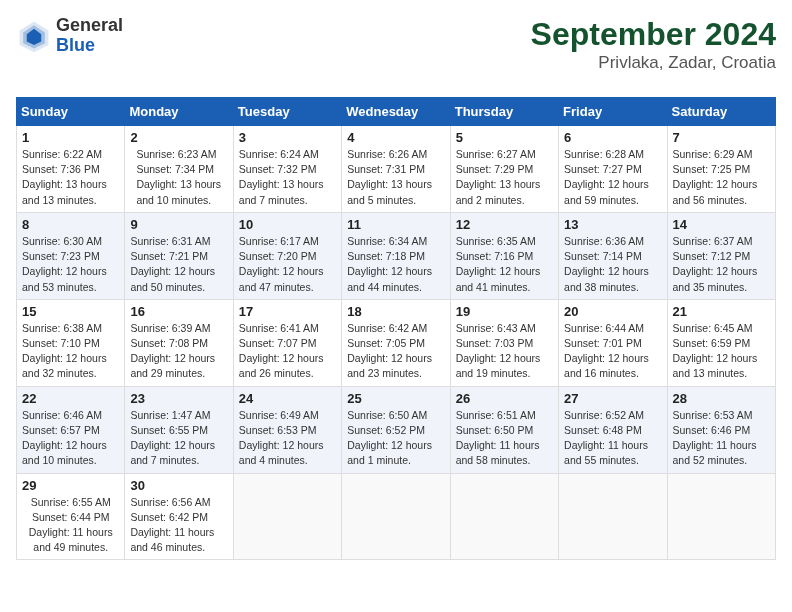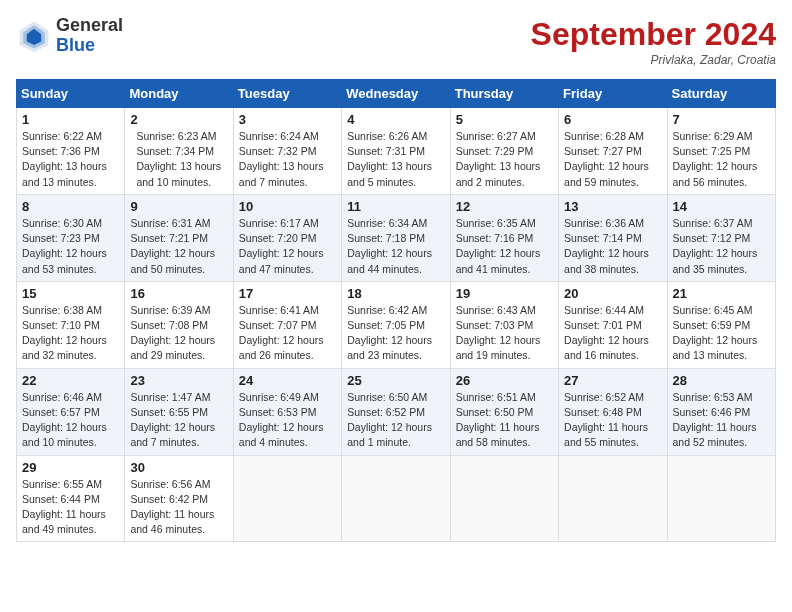--- a/index.html
+++ b/index.html
@@ -7,21 +7,21 @@
       font-family: Arial, sans-serif;
       background: #fff;
       width: 792px;
       min-height: 612px;
       padding: 16px;
     }
     .header {
       display: flex;
       align-items: flex-start;
       justify-content: space-between;
-      margin-bottom: 12px;
+      margin-bottom: 24px;
     }
     .logo {
       display: flex;
       align-items: center;
       gap: 4px;
     }
     .logo-text {
       font-size: 18px;
       font-weight: bold;
       line-height: 1.1;
@@ -31,26 +31,25 @@
     .logo-icon {
       width: 36px;
       height: 36px;
     }
     .title-block {
       text-align: right;
     }
     .month-title {
       font-size: 32px;
       font-weight: bold;
-      color: #b91c1c;
+      color: #14532d;
     }
     .subtitle {
-      font-size: 12px;
+      font-size: 17px;
       color: #555;
-      font-style: italic;
     }
     .calendar {
       width: 100%;
       border-collapse: collapse;
       font-size: 11px;
     }
     .calendar th {
       background-color: #1a5fb4;
       color: #fff;
       padding: 6px 4px;
@@ -321,21 +320,21 @@
           <span class="day-num">28</span>
           <div class="day-detail" style="white-space: pre-line;">Sunrise: 6:53 AM
 Sunset: 6:46 PM
 Daylight: 11 hours
 and 52 minutes.</div>
         </td>
       </tr>
       <tr>
         <td>
           <span class="day-num">29</span>
-          <div class="day-detail" style="white-space: pre-line;">Sunrise: 6:55 AM
+          <div class="day-detail" style="white-space: pre-line; text-align: center;">Sunrise: 6:55 AM
 Sunset: 6:44 PM
 Daylight: 11 hours
 and 49 minutes.</div>
         </td>
         <td>
           <span class="day-num">30</span>
           <div class="day-detail" style="white-space: pre-line;">Sunrise: 6:56 AM
 Sunset: 6:42 PM
 Daylight: 11 hours
 and 46 minutes.</div>

